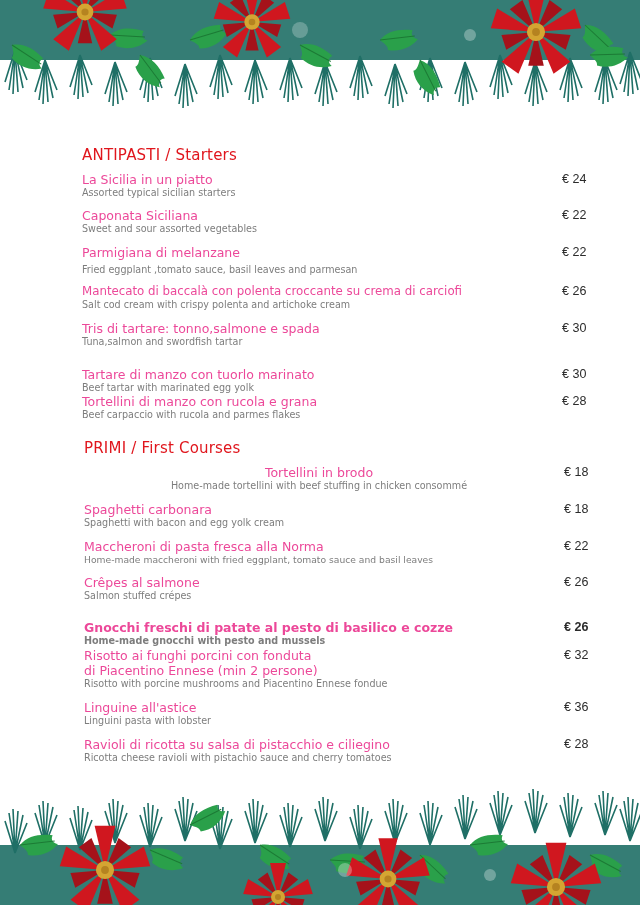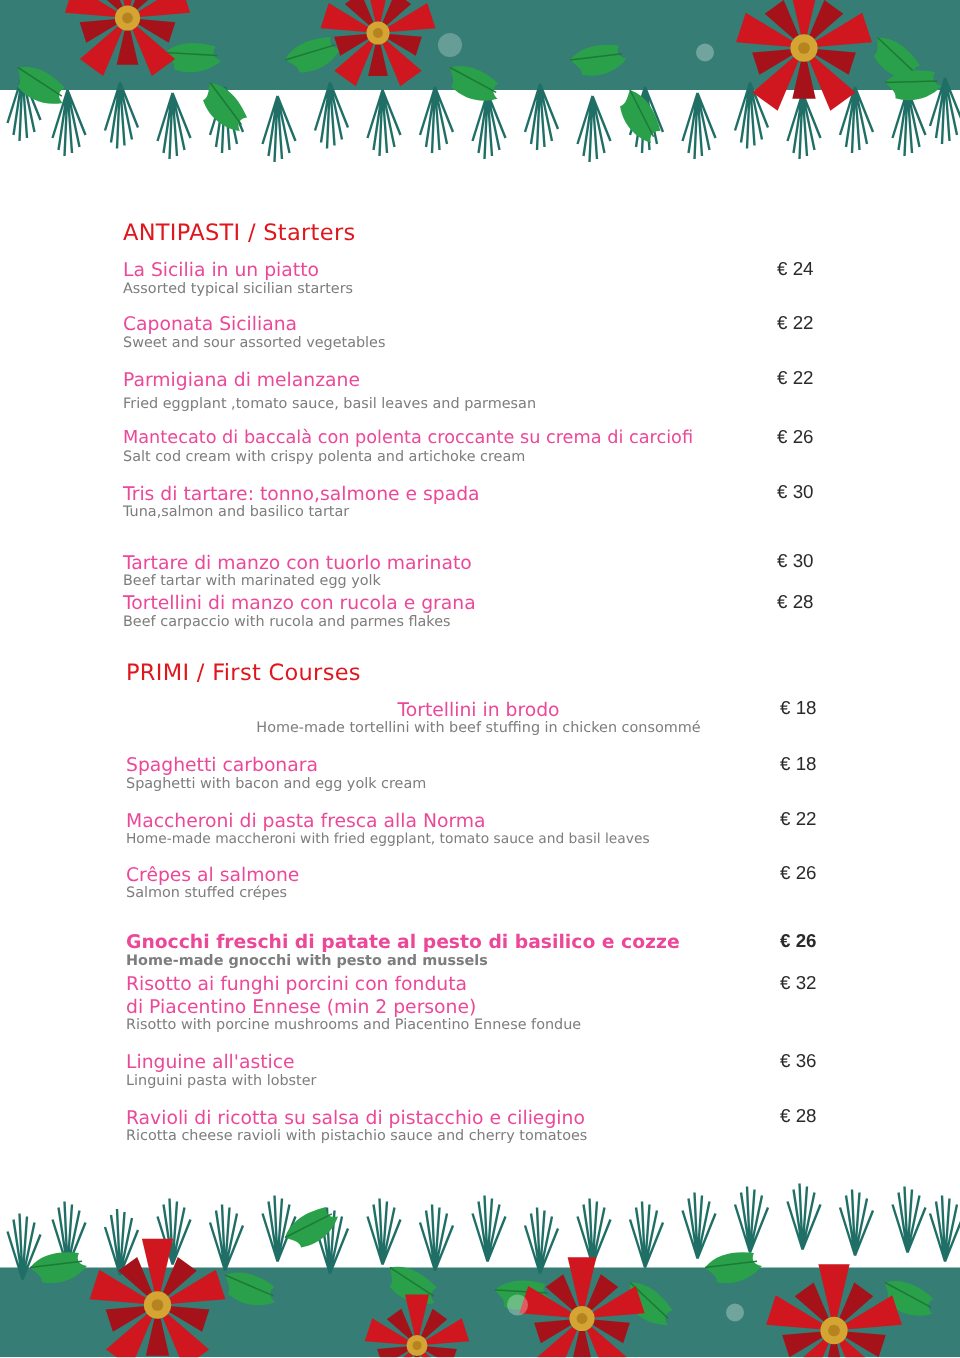--- a/index.html
+++ b/index.html
@@ -19,21 +19,21 @@
     .menu { position: absolute; left: 0; top: 0; width: 640px; }
     .section-title {
       position: absolute; left: 82px;
       font-size: 15px; color: #e0161d; letter-spacing: 0.2px;
     }
     .item { position: absolute; left: 82px; width: 470px; }
     .item .name { font-size: 12.5px; color: #ec4899; line-height: 15px; white-space: nowrap; }
     .item .desc { font-size: 9.6px; color: #7d7d7d; line-height: 12px; white-space: nowrap; margin-top: 0px; }
     .item .price {
       position: absolute; top: 0; font-size: 12.5px; color: #2b2b2b;
-      font-family: "Liberation Sans", sans-serif; line-height: 15px; white-space: nowrap;
+      font-family: "Liberation Sans", sans-serif; line-height: 15px; white-space: nowrap; margin-left: 44px;
     }
     .antipasti .price { left: 436px; }
     .primi .item { left: 84px; }
     .primi .price { left: 436px; }
   </style>
 </head>
 <body>
 
 <div class="garland top">
   <svg width="640" height="125" viewBox="0 0 640 125">
@@ -123,21 +123,21 @@
       <div class="desc" style="margin-top:4px;">Fried eggplant ,tomato sauce, basil leaves and parmesan</div>
       <div class="price">€ 22</div>
     </div>
     <div class="item" style="top:284px;">
       <div class="name" style="font-size:11.8px;">Mantecato di baccalà con polenta croccante su crema di carciofi</div>
       <div class="desc">Salt cod cream with crispy polenta and artichoke cream</div>
       <div class="price">€ 26</div>
     </div>
     <div class="item" style="top:321px;">
       <div class="name">Tris di tartare: tonno,salmone e spada</div>
-      <div class="desc">Tuna,salmon and basilico tartar</div>
+      <div class="desc">Tuna,salmon and swordfish tartar</div>
       <div class="price">€ 30</div>
     </div>
     <div class="item" style="top:367px;">
       <div class="name">Tartare di manzo con tuorlo marinato</div>
       <div class="desc">Beef tartar with marinated egg yolk</div>
       <div class="price">€ 30</div>
     </div>
     <div class="item" style="top:394px;">
       <div class="name">Tortellini di manzo con rucola e grana</div>
       <div class="desc">Beef carpaccio with rucola and parmes flakes</div>

